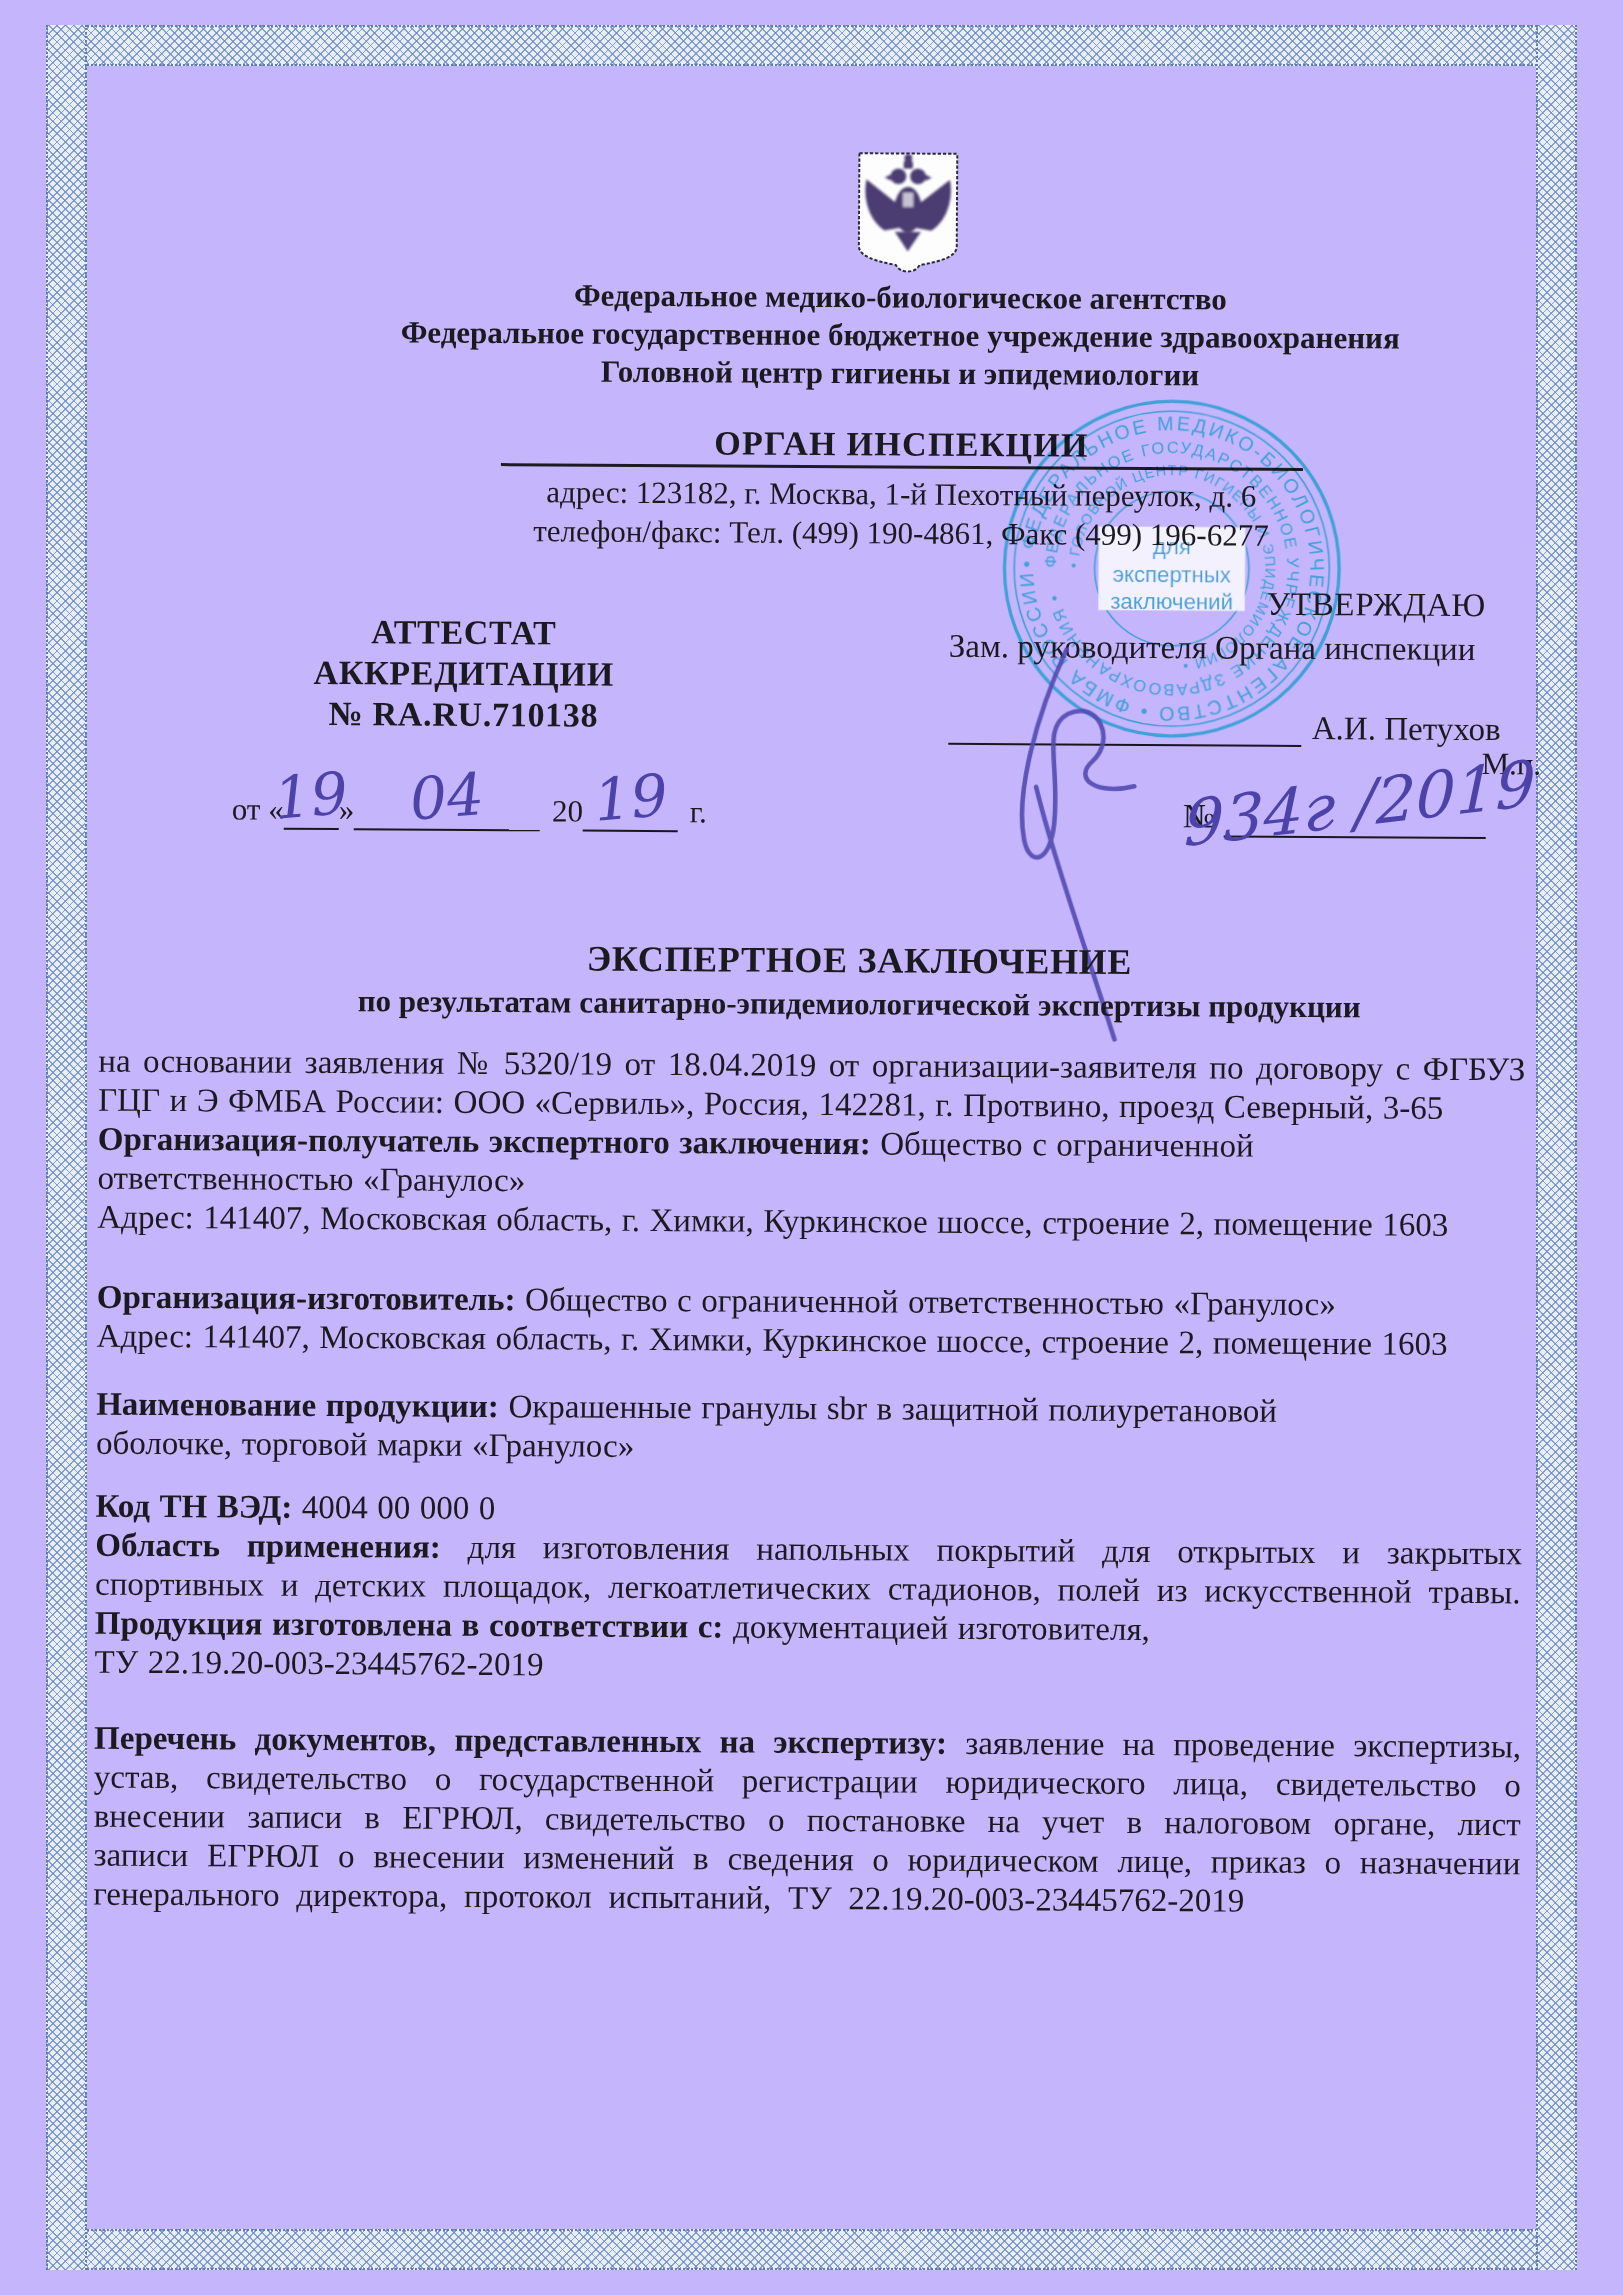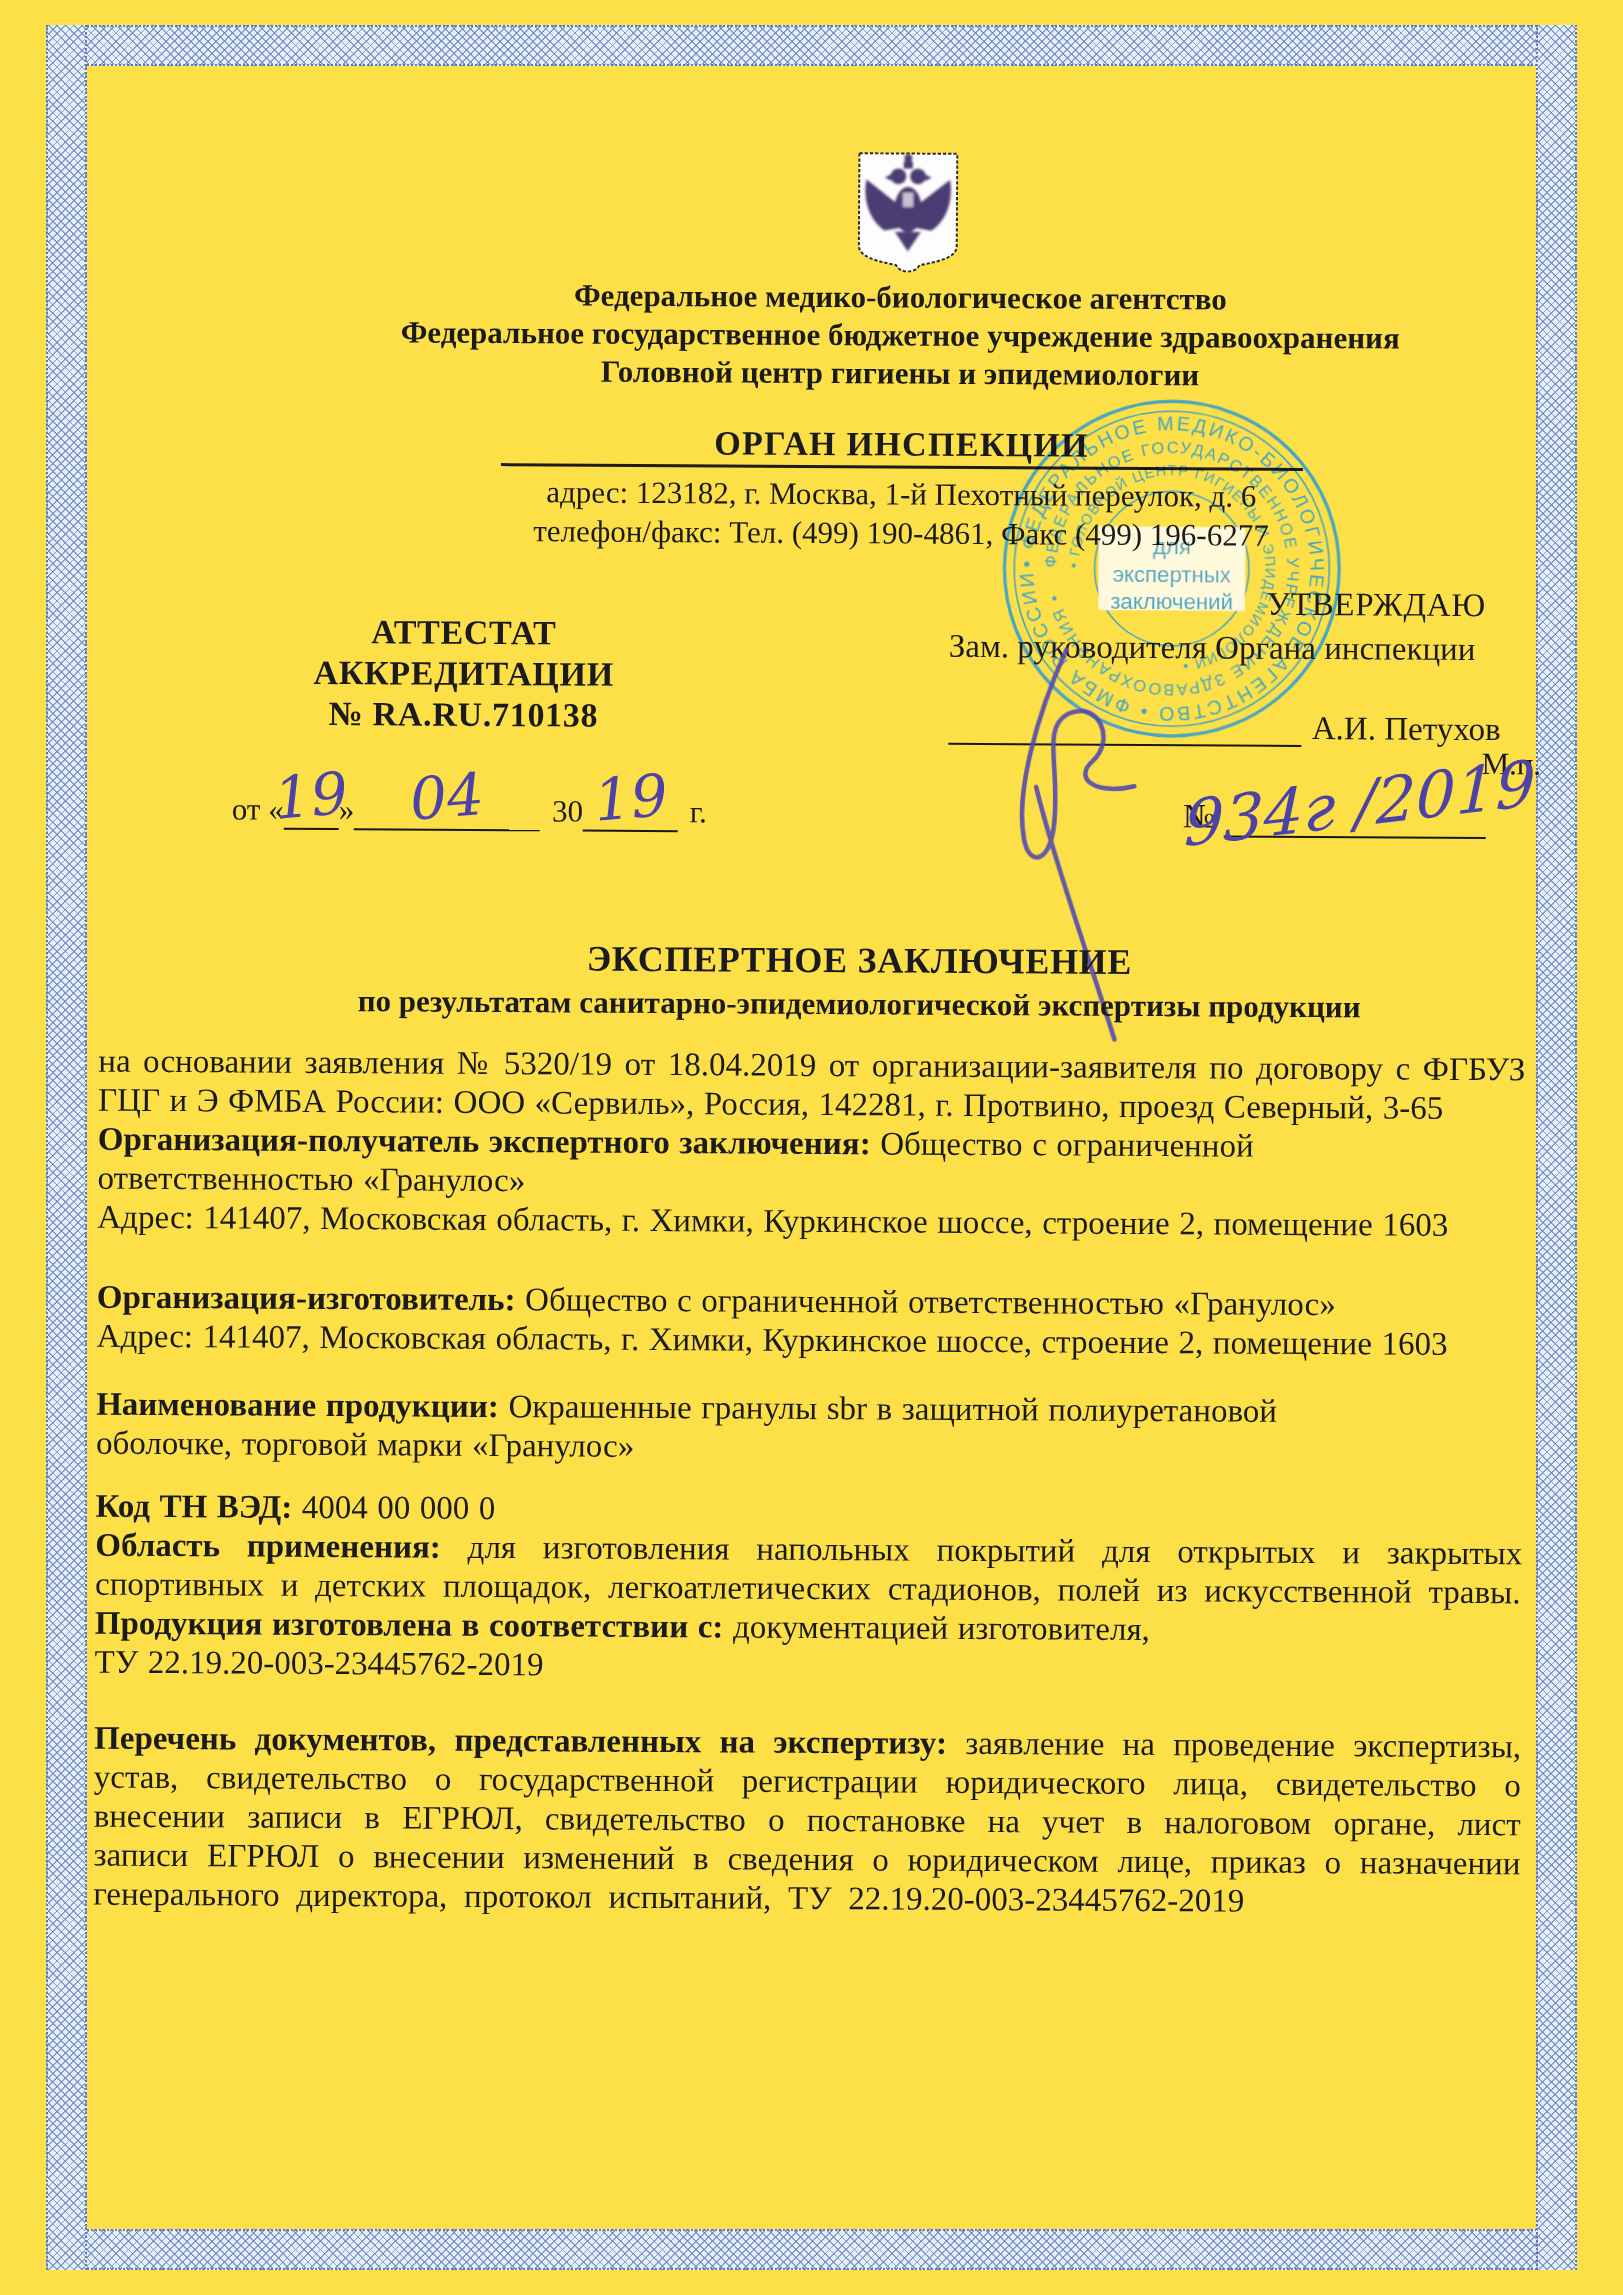--- a/index.html
+++ b/index.html
@@ -1,17 +1,17 @@
 <!DOCTYPE html>
 <html style="font-size:10.5px"><head>
 <meta charset="utf-8">
 <style>
   html,body{margin:0;padding:0;background:#777;}
   .page{
-    position:relative;width:1623px;height:2295px;background:#fde047;overflow:hidden;
+    position:relative;width:1623px;height:2295px;background:#c4b5fd;overflow:hidden;
     font-family:"Liberation Serif","DejaVu Serif",serif;color:#1b1b1f;
   }
   
   .bband{
     position:absolute;
     background-color:#e8eef8;
     background-image:
       repeating-linear-gradient(45deg, rgba(104,133,194,.75) 0 1.3px, transparent 1.3px 5.9px),
       repeating-linear-gradient(135deg, rgba(104,133,194,.75) 0 1.3px, transparent 1.3px 5.9px);
   }
@@ -175,21 +175,21 @@
             <feGaussianBlur stdDeviation="0.6"></feGaussianBlur>
           </filter>
         </defs>
       <g fill="none" stroke="#544cb2" stroke-width="7" stroke-linecap="round" opacity="0.9" filter="url(#sblur)">
         <path d="M 195 40 C 150 140, 118 260, 132 330 C 140 372, 172 368, 178 305 C 186 215, 158 160, 198 138 C 244 116, 272 176, 236 210 C 205 238, 244 262, 300 248"></path>
         <path d="M 150 250 C 175 350, 225 490, 272 635"></path>
       </g>
     </svg>
 
     <div class="fillin date-line">
-      <span>от «</span><span class="blank" style="width:55px"><span class="hw">19</span></span><span>»</span><span class="blank" style="width:186px"><span class="hw">04</span></span><span class="gap-l">30</span><span class="blank" style="width:95px"><span class="hw">19</span></span><span class="gap-l">г.</span>
+      <span>от «</span><span class="blank" style="width:55px"><span class="hw">19</span></span><span>»</span><span class="blank" style="width:186px"><span class="hw">04</span></span><span class="gap-l">20</span><span class="blank" style="width:95px"><span class="hw">19</span></span><span class="gap-l">г.</span>
     </div>
 
     <div class="fillin num-line">
       <span>№</span>
       <span class="blank" style="width:262px"><span class="hw">934г /2019</span></span>
     </div>
 
     <div class="doc-title">
       <h1>ЭКСПЕРТНОЕ ЗАКЛЮЧЕНИЕ</h1>
       <div class="doc-subtitle">по результатам санитарно-эпидемиологической экспертизы продукции</div>

